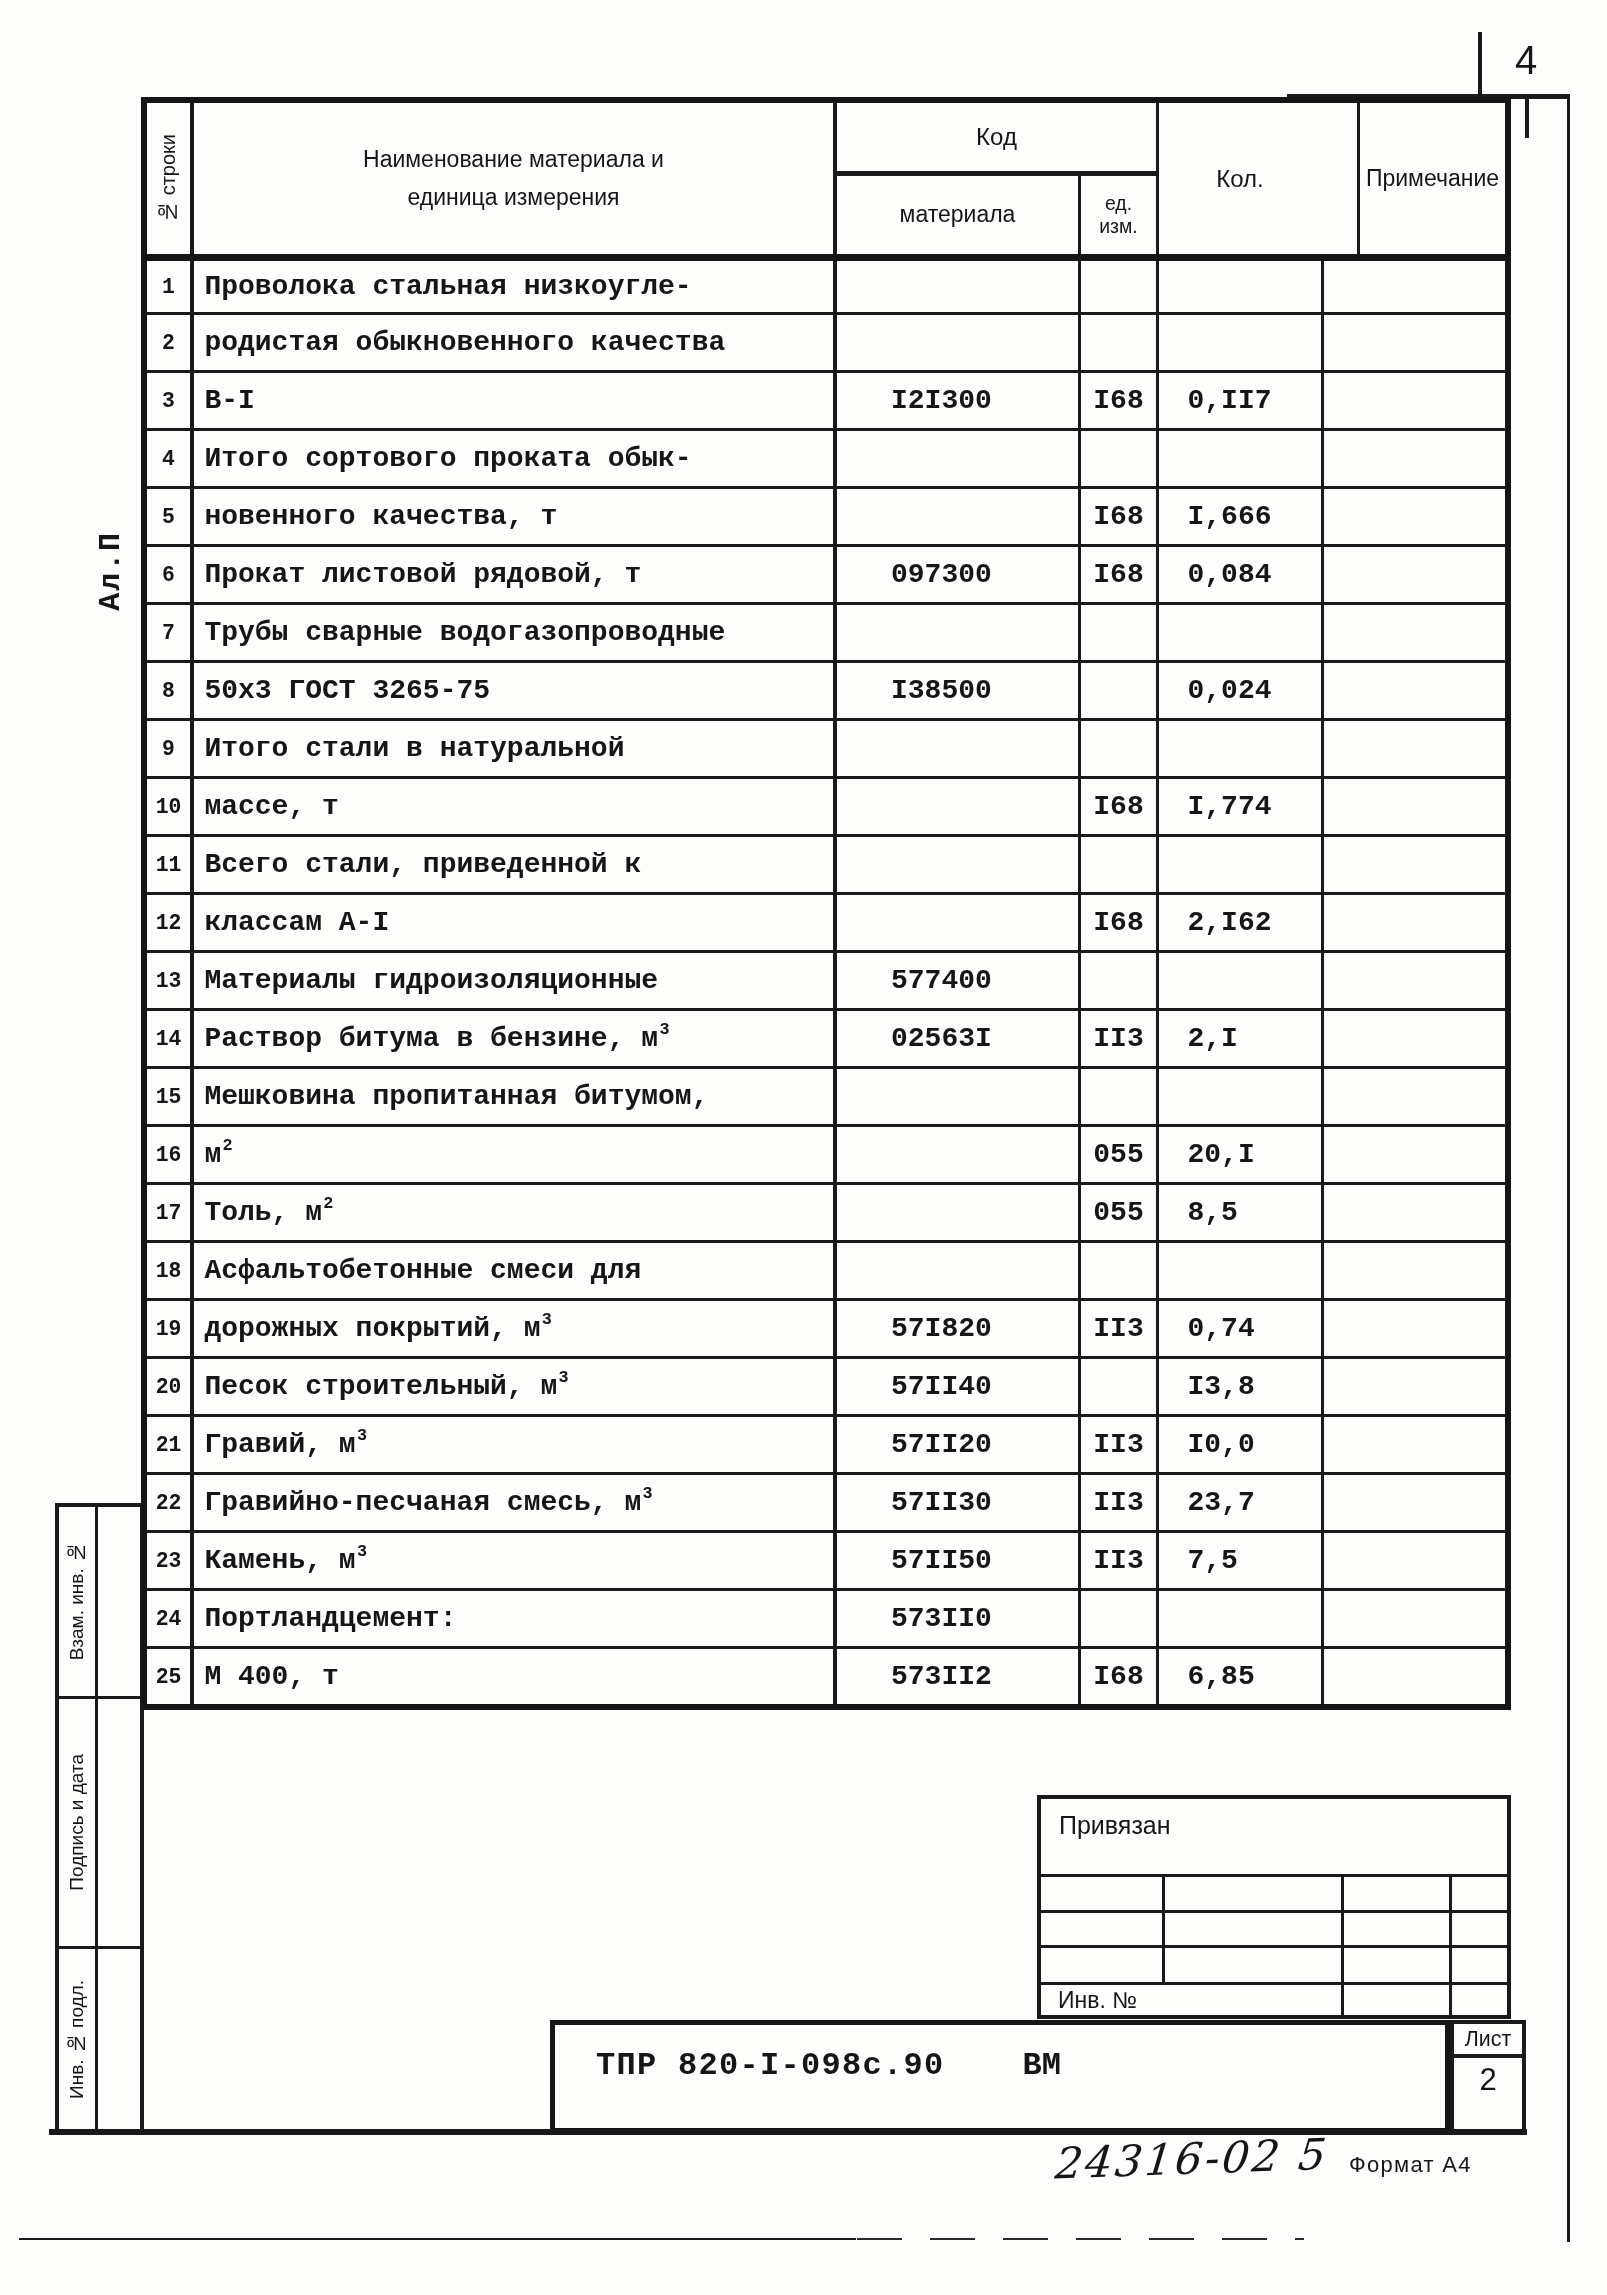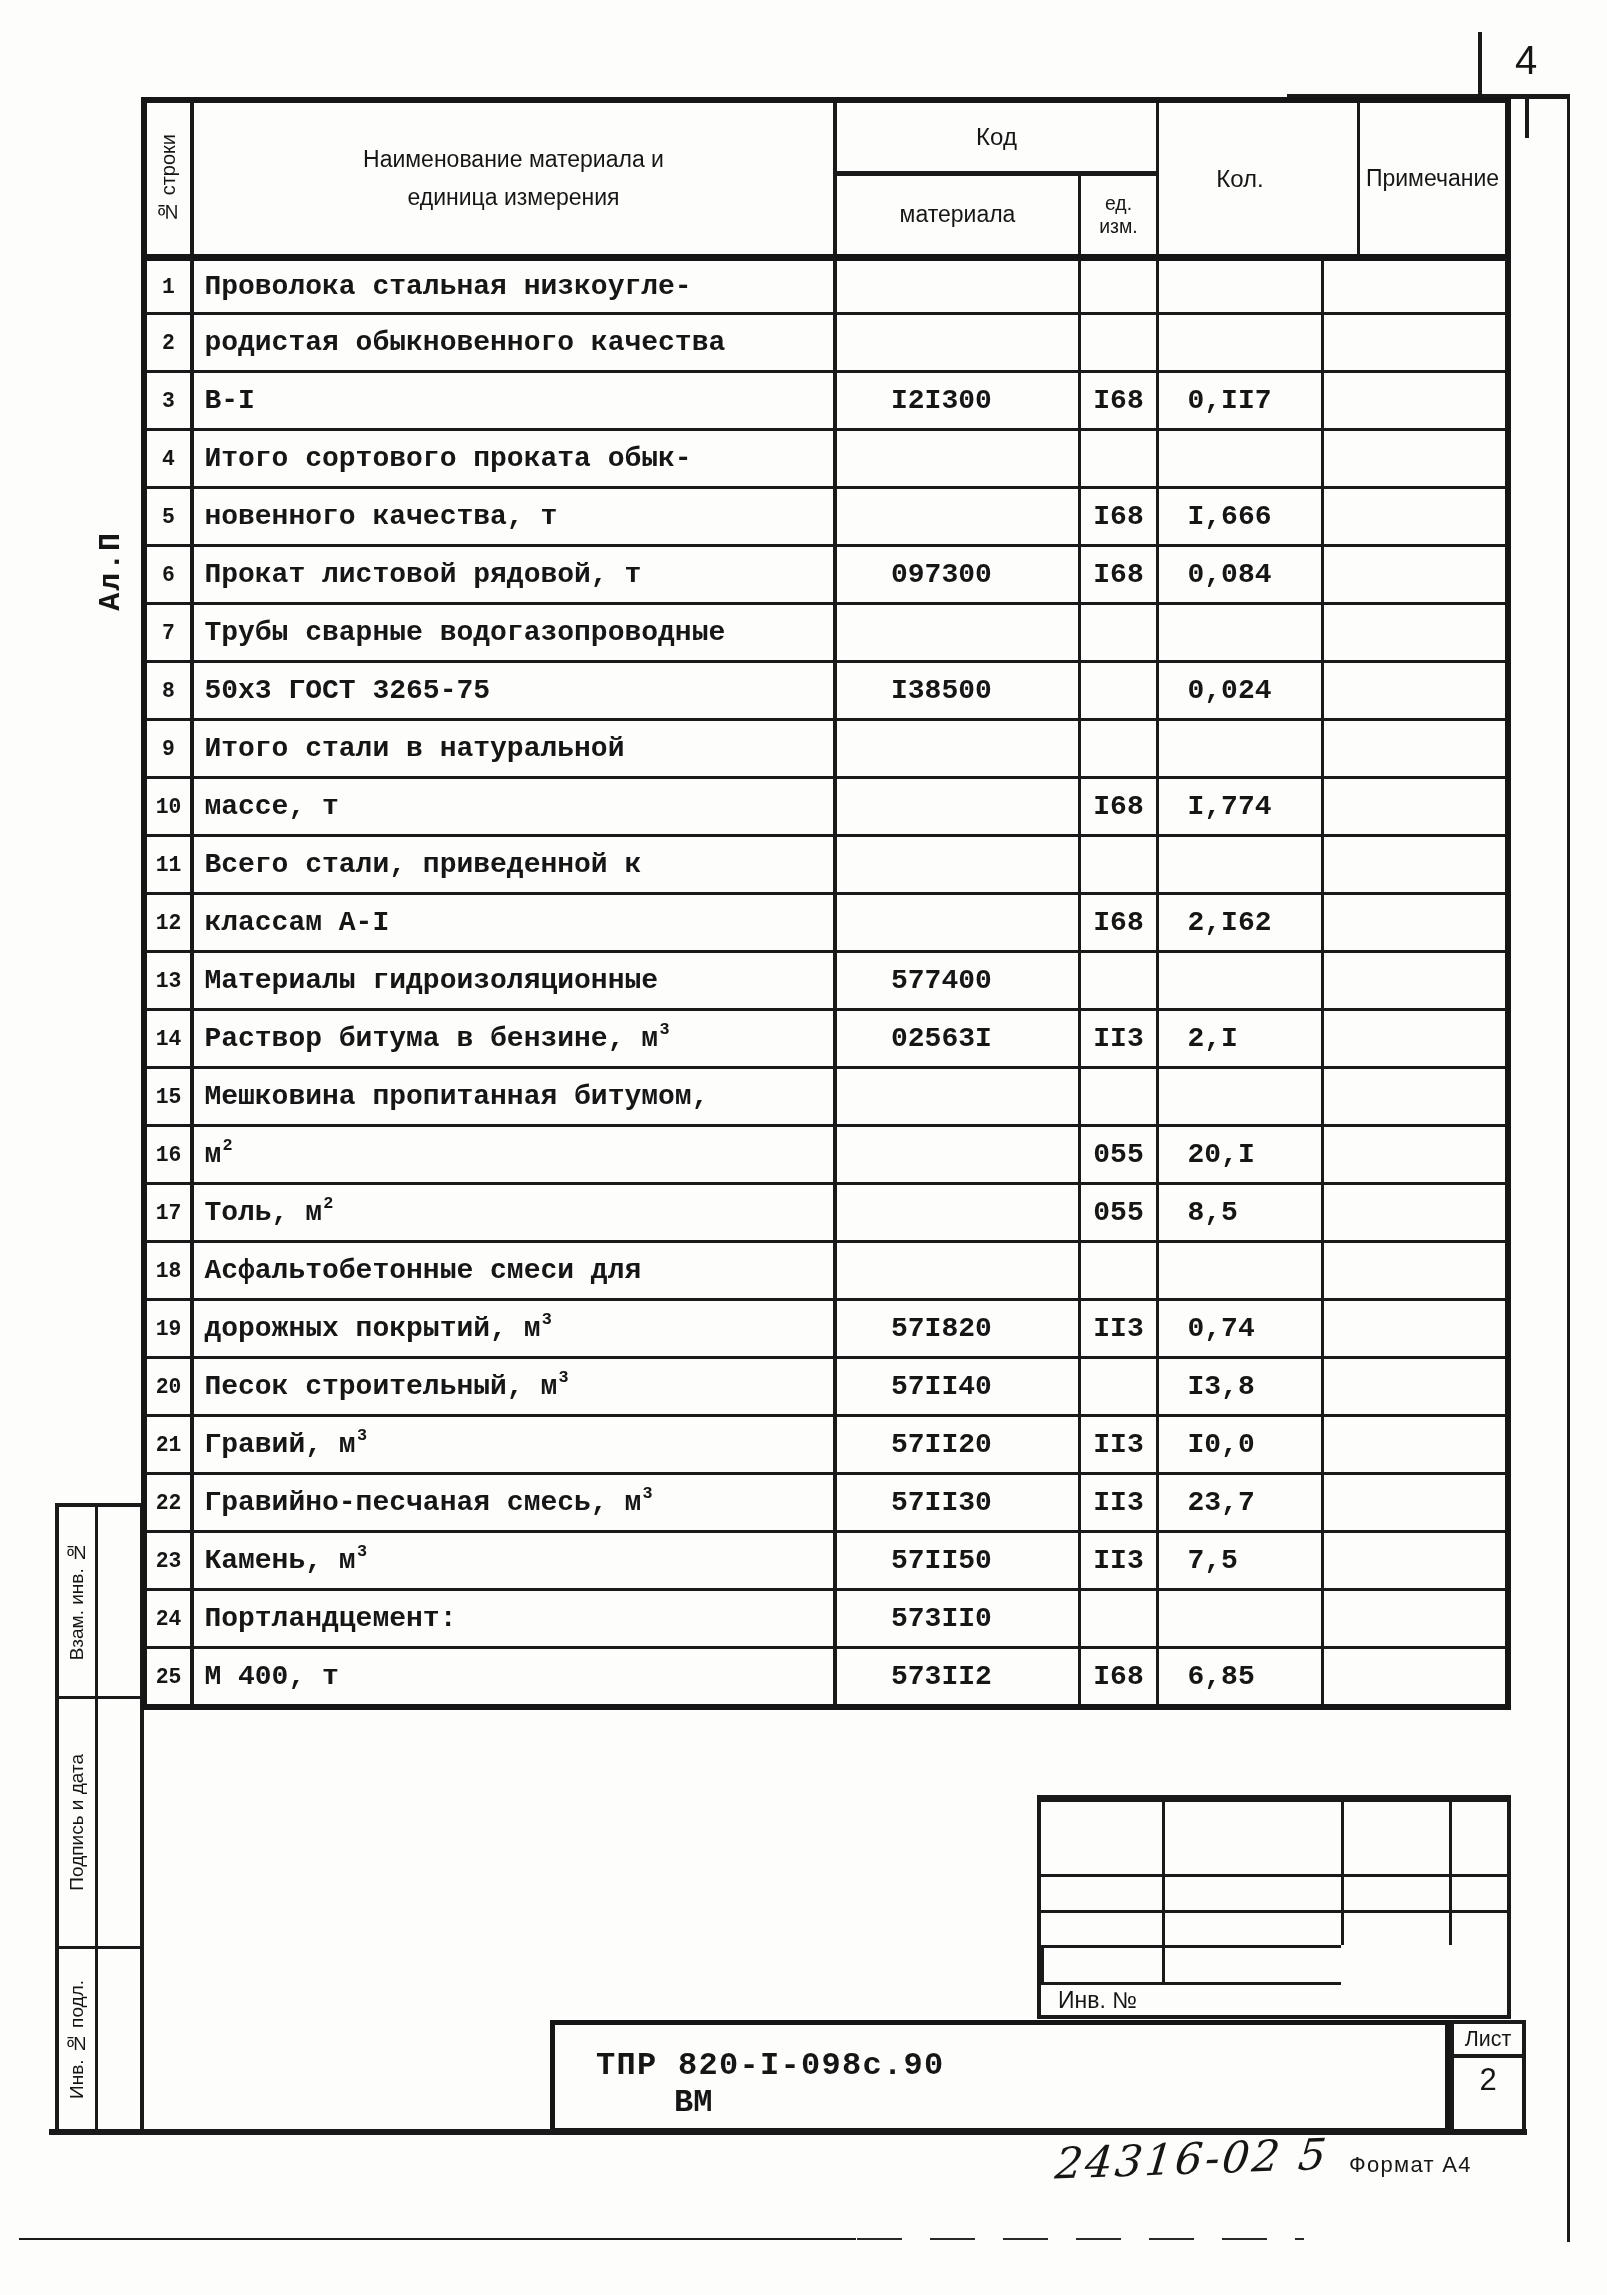--- a/index.html
+++ b/index.html
@@ -59,21 +59,21 @@
     grid-template-columns:121px 179px 108px 1fr;
     grid-template-rows:75px 36px 35px 37px 1fr; }
   .tc { border-left:3.2px solid #1a1a1a; border-top:3.2px solid #1a1a1a; }
   .tc-priv { grid-column:1/5; grid-row:1; border:none; display:flex; align-items:flex-start;
     padding:11.7px 0 0 18px; font-size:25px; }
   .tc.nol { border-left:none; }
   .tc-inv { grid-column:1/3; grid-row:5; border-left:none; display:flex; align-items:center;
     padding-left:17px; font-size:23px; }
   .tpr-box { position:absolute; left:550px; top:2020px; width:900px; height:113px;
     border:5.8px solid #161616; font-family:"Liberation Mono", monospace; font-weight:700;
-    font-size:32px; display:flex; align-items:flex-start; padding:22px 0 0 41px;flex-direction:column; }
+    font-size:32px; display:flex; align-items:flex-start; padding:22px 0 0 41px; }
   .tpr-box .docname { letter-spacing:1.3px; }
   .tpr-box .doctype { margin-left:78px; }
   .list-box { position:absolute; left:1450px; top:2020px; width:76px; height:113px;
     border:4.5px solid #1a1a1a; display:flex; flex-direction:column; }
   .list-label { height:34px; border-bottom:4.5px solid #1a1a1a; display:flex; align-items:center;
     justify-content:center; font-size:21.4px; }
   .list-num { flex:1; display:flex; align-items:flex-start; justify-content:center;
     padding-top:3.9px; font-size:31px; }
   .bottom-thick { left:49px; top:2129px; width:1478px; height:5.8px; }
   .handnum { position:absolute; left:1055px; top:2133px; width:311px; height:58px;
@@ -280,20 +280,21 @@
         <div class="bc c1">25</div>
         <div class="bc c2">М 400, т</div>
         <div class="bc c3">573II2</div>
         <div class="bc c4">I68</div>
         <div class="bc c5">6,85</div>
         <div class="bc c6"></div>
       </div>
   </div>
 
   <div class="tblock">
+    <div class="tc-priv">Привязан</div>
     <div class="tc nol"></div>
     <div class="tc"></div>
     <div class="tc"></div>
     <div class="tc"></div>
     <div class="tc nol"></div>
     <div class="tc"></div>
     <div class="tc"></div>
     <div class="tc"></div>
     <div class="tc nol"></div>
     <div class="tc"></div>

